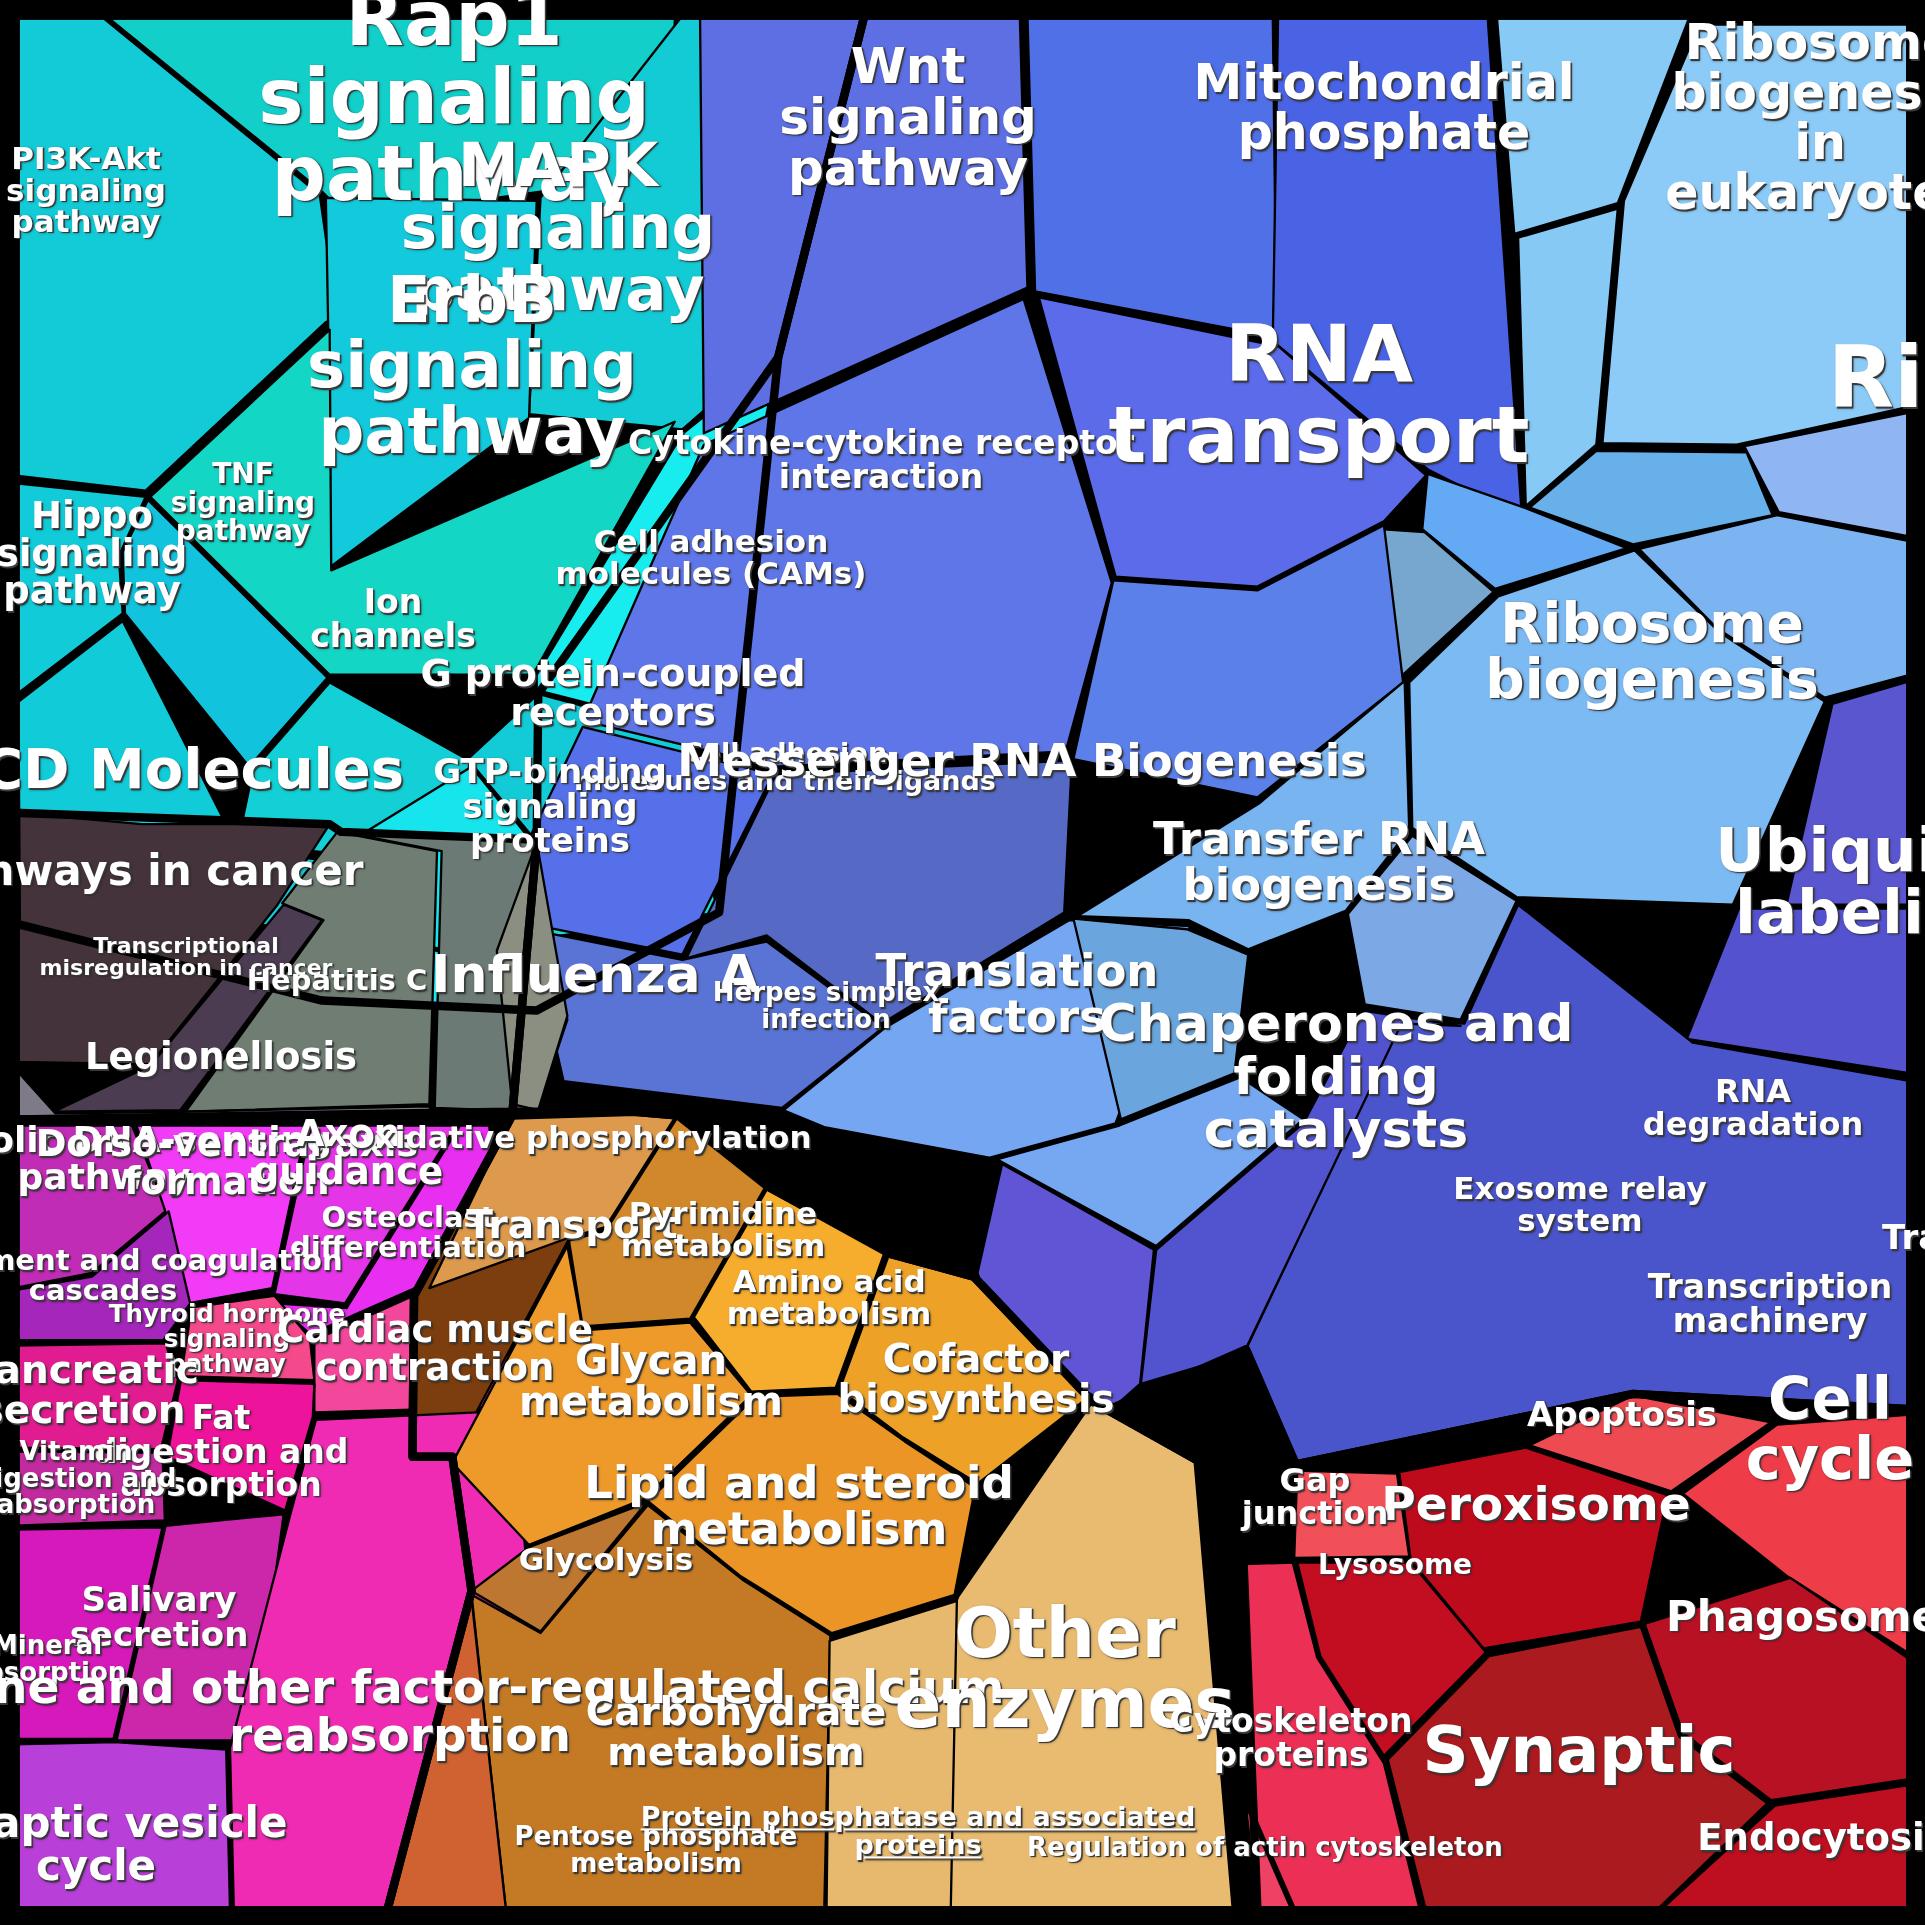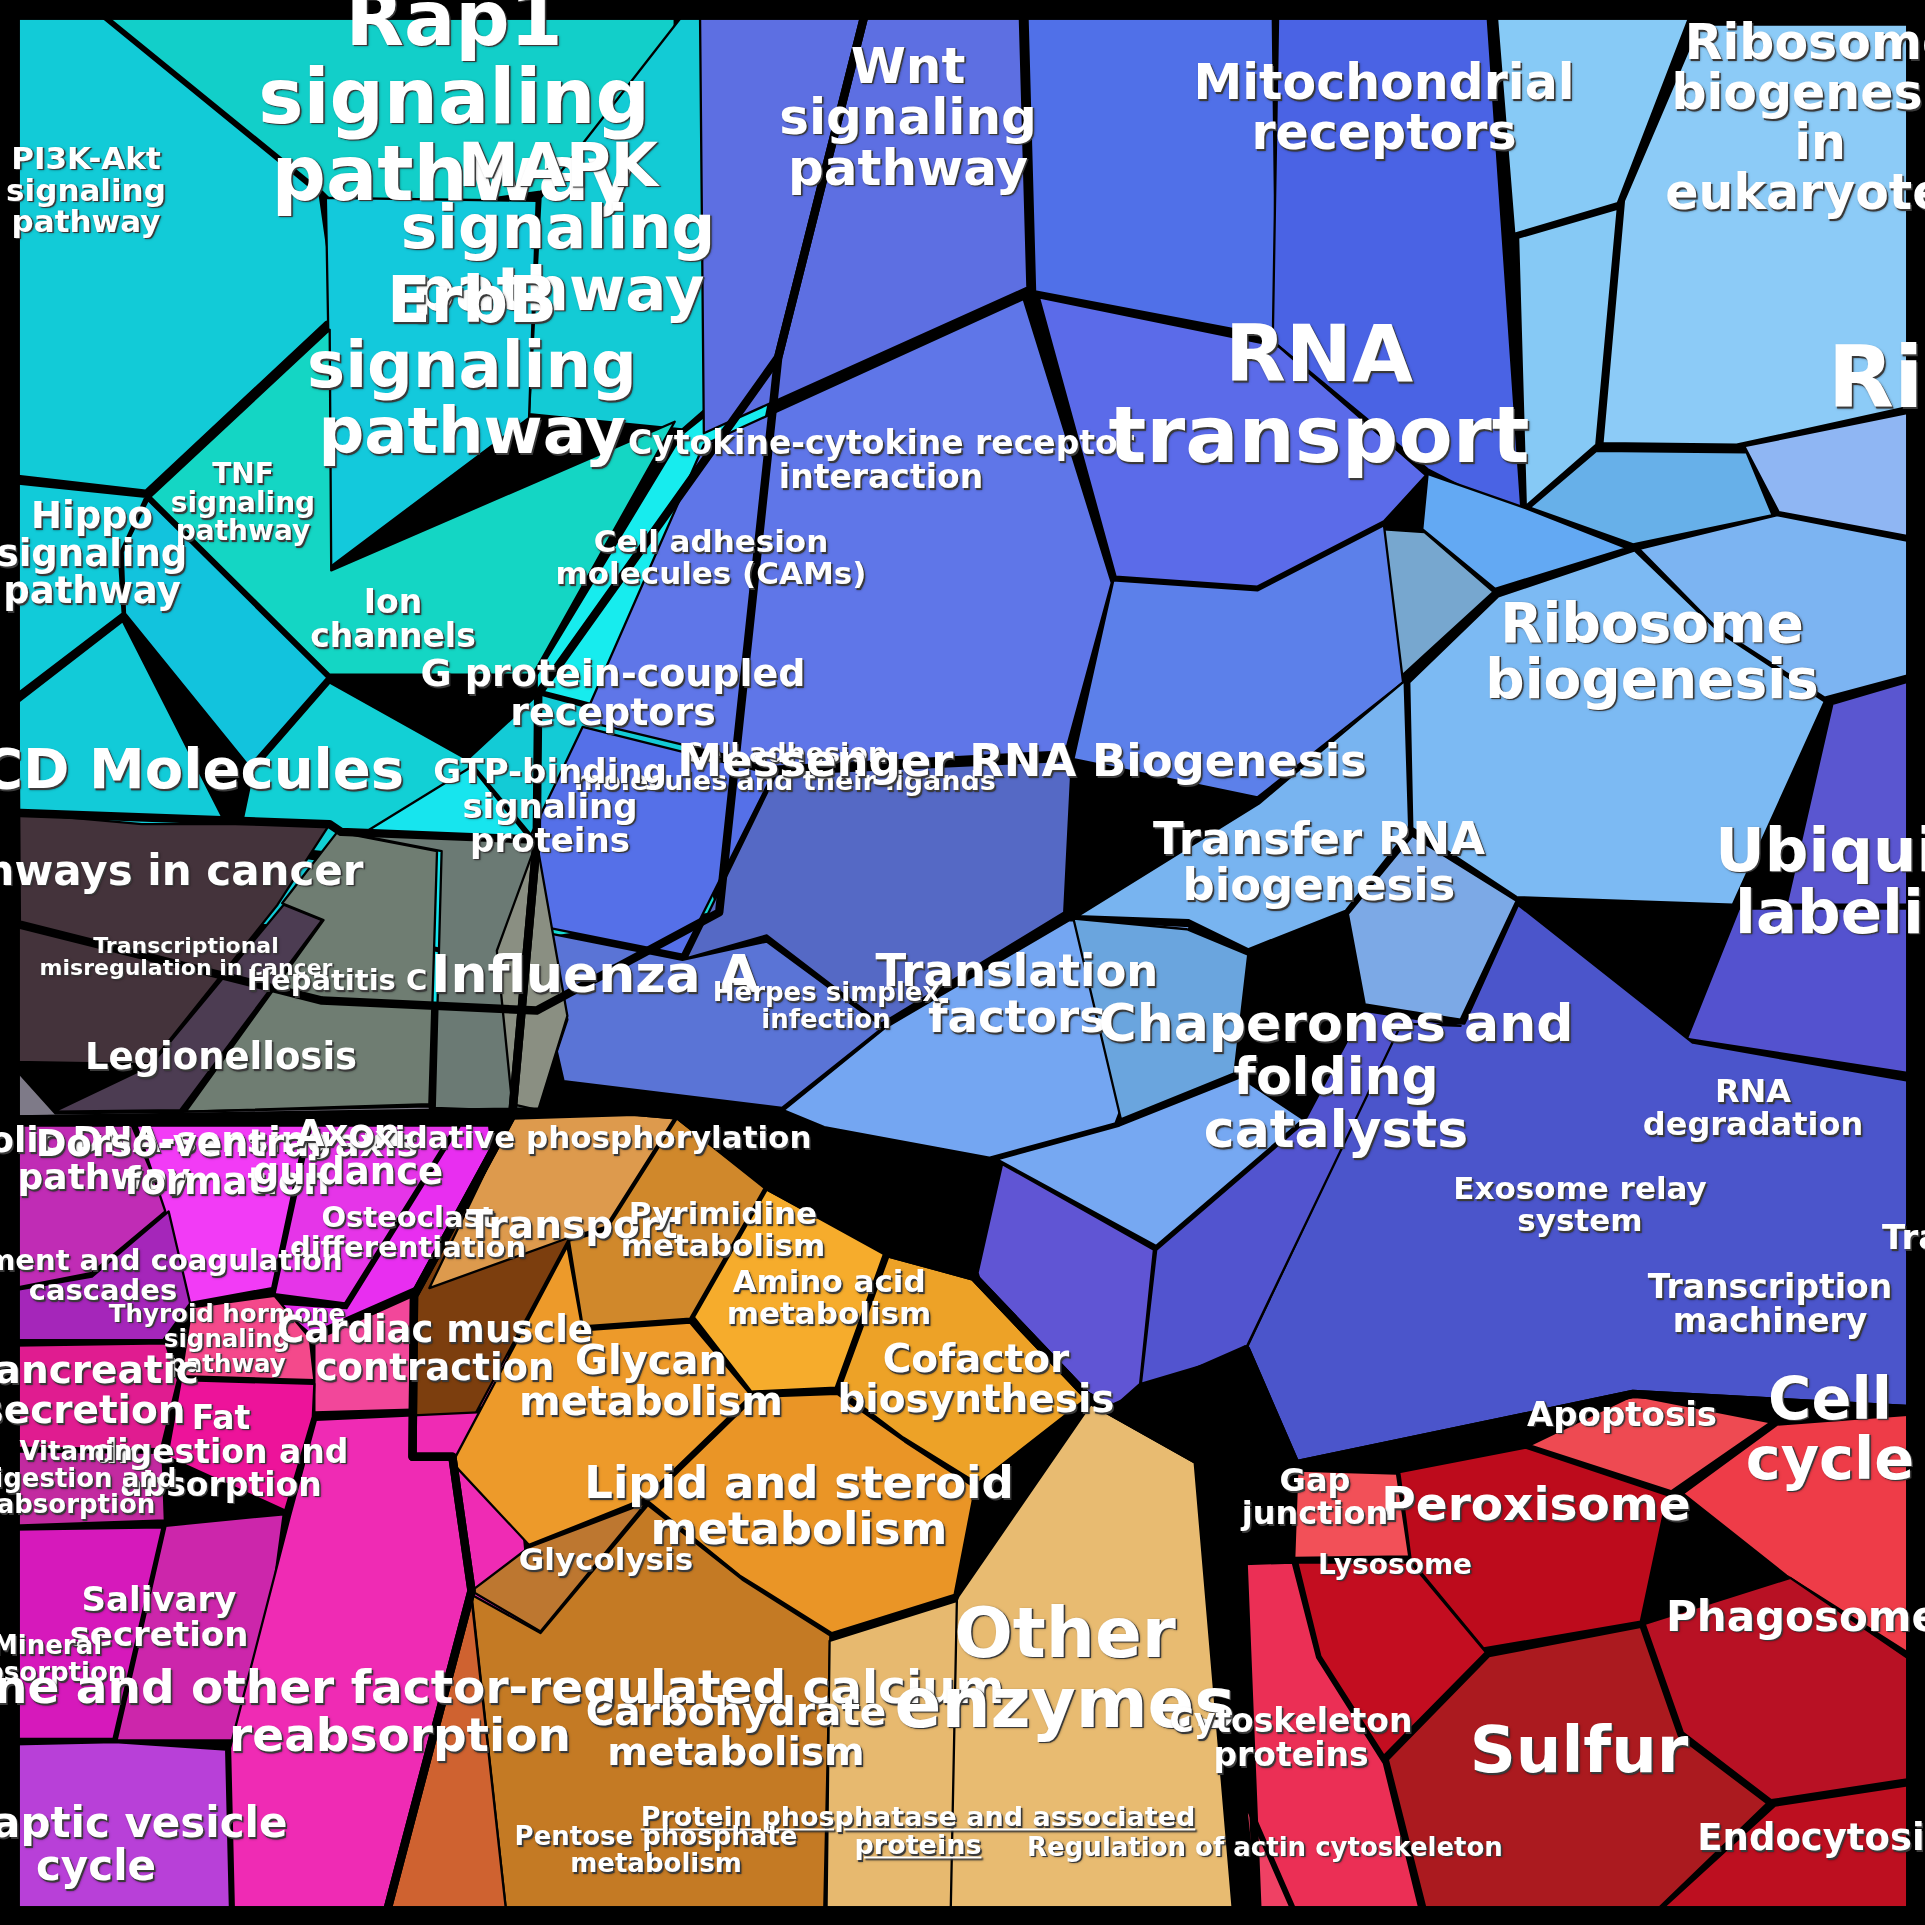--- a/index.html
+++ b/index.html
@@ -146,21 +146,21 @@
 channels</div>
       <div class="lbl" style="left: 613px; top: 693px; font-size: 38px;">G protein-coupled
 receptors</div>
       <div class="lbl" style="left: 785px; top: 767px; font-size: 27px;">Cell adhesion
 molecules and their ligands</div>
       <div class="lbl" style="left: 193px; top: 769px; font-size: 56px;">CD Molecules</div>
       <div class="lbl" style="left: 550px; top: 806px; font-size: 34px;">GTP-binding
 signaling
 proteins</div>
       <div class="lbl" style="left: 1384px; top: 108px; font-size: 49px;">Mitochondrial
-receptors</div>
+phosphate</div>
       <div class="lbl" style="left: 1820px; top: 118px; font-size: 49px;">Ribosome
 biogenesis in eukaryotes</div>
       <div class="lbl" style="left: 1319px; top: 395px; font-size: 79px;">RNA
 transport</div>
       <div class="lbl" style="left: 2065px; top: 378px; font-size: 86px;">Ribosome</div>
       <div class="lbl" style="left: 1652px; top: 651px; font-size: 55px;">Ribosome
 biogenesis</div>
       <div class="lbl" style="left: 1022px; top: 761px; font-size: 45px;">Messenger RNA Biogenesis</div>
       <div class="lbl" style="left: 1319px; top: 862px; font-size: 45px;">Transfer RNA
 biogenesis</div>
@@ -238,20 +238,20 @@
       <div class="lbl" style="left: 656px; top: 1850px; font-size: 26px;">Pentose phosphate
 metabolism</div>
       <div class="lbl" style="left: 1622px; top: 1414px; font-size: 34px;">Apoptosis</div>
       <div class="lbl" style="left: 1830px; top: 1429px; font-size: 59px;">Cell
 cycle</div>
       <div class="lbl" style="left: 1536px; top: 1504px; font-size: 47px;">Peroxisome</div>
       <div class="lbl" style="left: 1315px; top: 1497px; font-size: 32px;">Gap
 junction</div>
       <div class="lbl" style="left: 1395px; top: 1565px; font-size: 28px;">Lysosome</div>
       <div class="lbl" style="left: 1803px; top: 1617px; font-size: 42px;">Phagosome</div>
-      <div class="lbl" style="left: 1579px; top: 1751px; font-size: 64px;">Sulfur</div>
+      <div class="lbl" style="left: 1579px; top: 1751px; font-size: 64px;">Synaptic</div>
       <div class="lbl" style="left: 1291px; top: 1738px; font-size: 33px;">Cytoskeleton
 proteins</div>
       <div class="lbl" style="left: 1822px; top: 1838px; font-size: 37px;">Endocytosis</div>
       <div class="lbl" style="left: 1265px; top: 1847px; font-size: 26px;">Regulation of actin cytoskeleton</div>
     </div>
 </div>
 
 
 </body></html>

